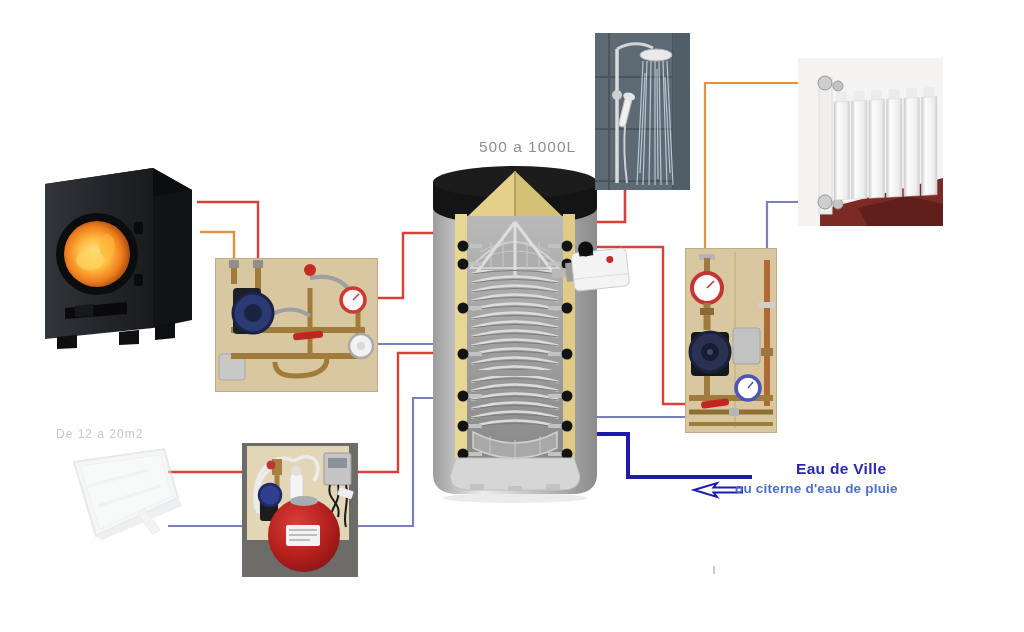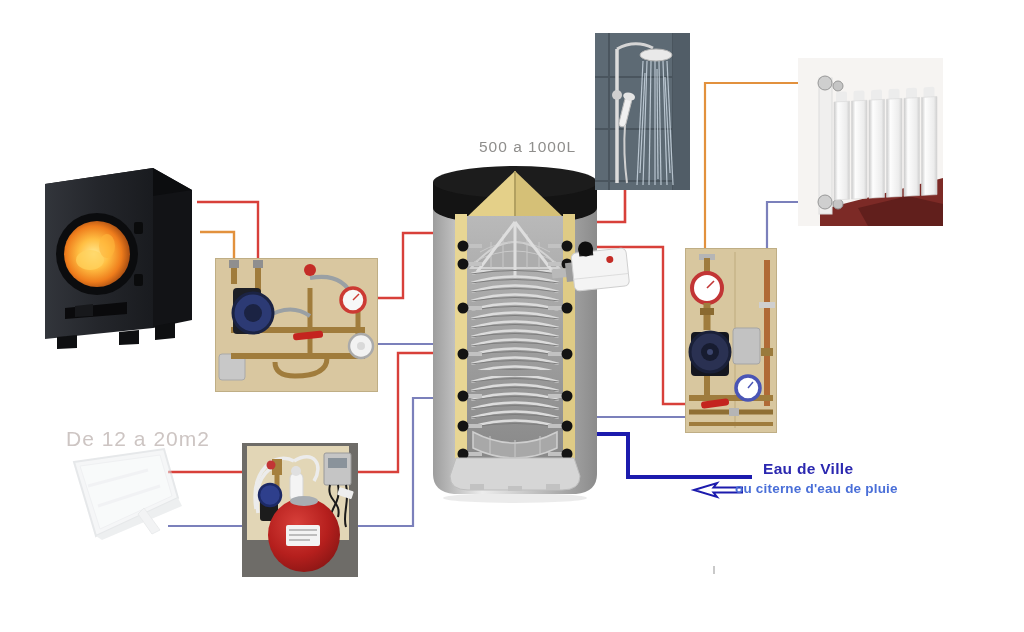--- a/index.html
+++ b/index.html
@@ -2,21 +2,21 @@
 <html><head>
 <meta charset="utf-8">
 <style>
   html,body{margin:0;padding:0;background:#ffffff;}
   #stage{position:relative;width:1024px;height:632px;background:#ffffff;overflow:hidden;
          font-family:"Liberation Sans", sans-serif;text-decoration:underline;}
   .comp{position:absolute;z-index:2;}
   .lbl{position:absolute;z-index:3;white-space:nowrap;}
   #pipes{position:absolute;left:0;top:0;z-index:1;}
   #lbl-capacity{left:479px;top:138px;font-size:15.5px;letter-spacing:1px;}
-  #lbl-solar{left:66px;top:427px;font-size:21px;letter-spacing:1px;}
+  #lbl-solar{left:56px;top:427px;font-size:12px;letter-spacing:1px;}
   #lbl-city{left:763px;top:460px;font-size:15.5px;font-weight:bold;letter-spacing:.3px;}
   #lbl-city-sub{left:735px;top:481px;font-size:13.5px;font-weight:bold;letter-spacing:.2px;}
   #stray-mark{position:absolute;left:713px;top:566px;width:2px;height:8px;background:#c9c9c9;z-index:1;}
 </style>
 </head>
 <body>
 
 <div id="stage">
 
   <svg id="pipes" width="1024" height="632">
@@ -387,17 +387,17 @@
       <g stroke="#999999" stroke-width="1.2">
         <line x1="47" y1="87" x2="75" y2="87"></line>
           <line x1="47" y1="92" x2="75" y2="92"></line>
         <line x1="47" y1="97" x2="68" y2="97"></line>
       </g>
     </svg>
   </div>
 
   <div class="lbl" id="lbl-capacity" style="color: rgb(143, 142, 140);">500 a 1000L</div>
   <div class="lbl" id="lbl-solar" style="color: rgb(205, 197, 195);">De 12 a 20m2</div>
-  <div class="lbl" id="lbl-city" style="color: rgb(43, 40, 176);">Eau de Ville</div>
+  <div class="lbl" id="lbl-city" style="color: rgb(43, 40, 176); margin-left: 33px;">Eau de Ville</div>
   <div class="lbl" id="lbl-city-sub" style="color: rgb(74, 111, 216);">ou citerne d'eau de pluie</div>
   <div id="stray-mark"></div>
 
 </div>
 
 </body></html>

